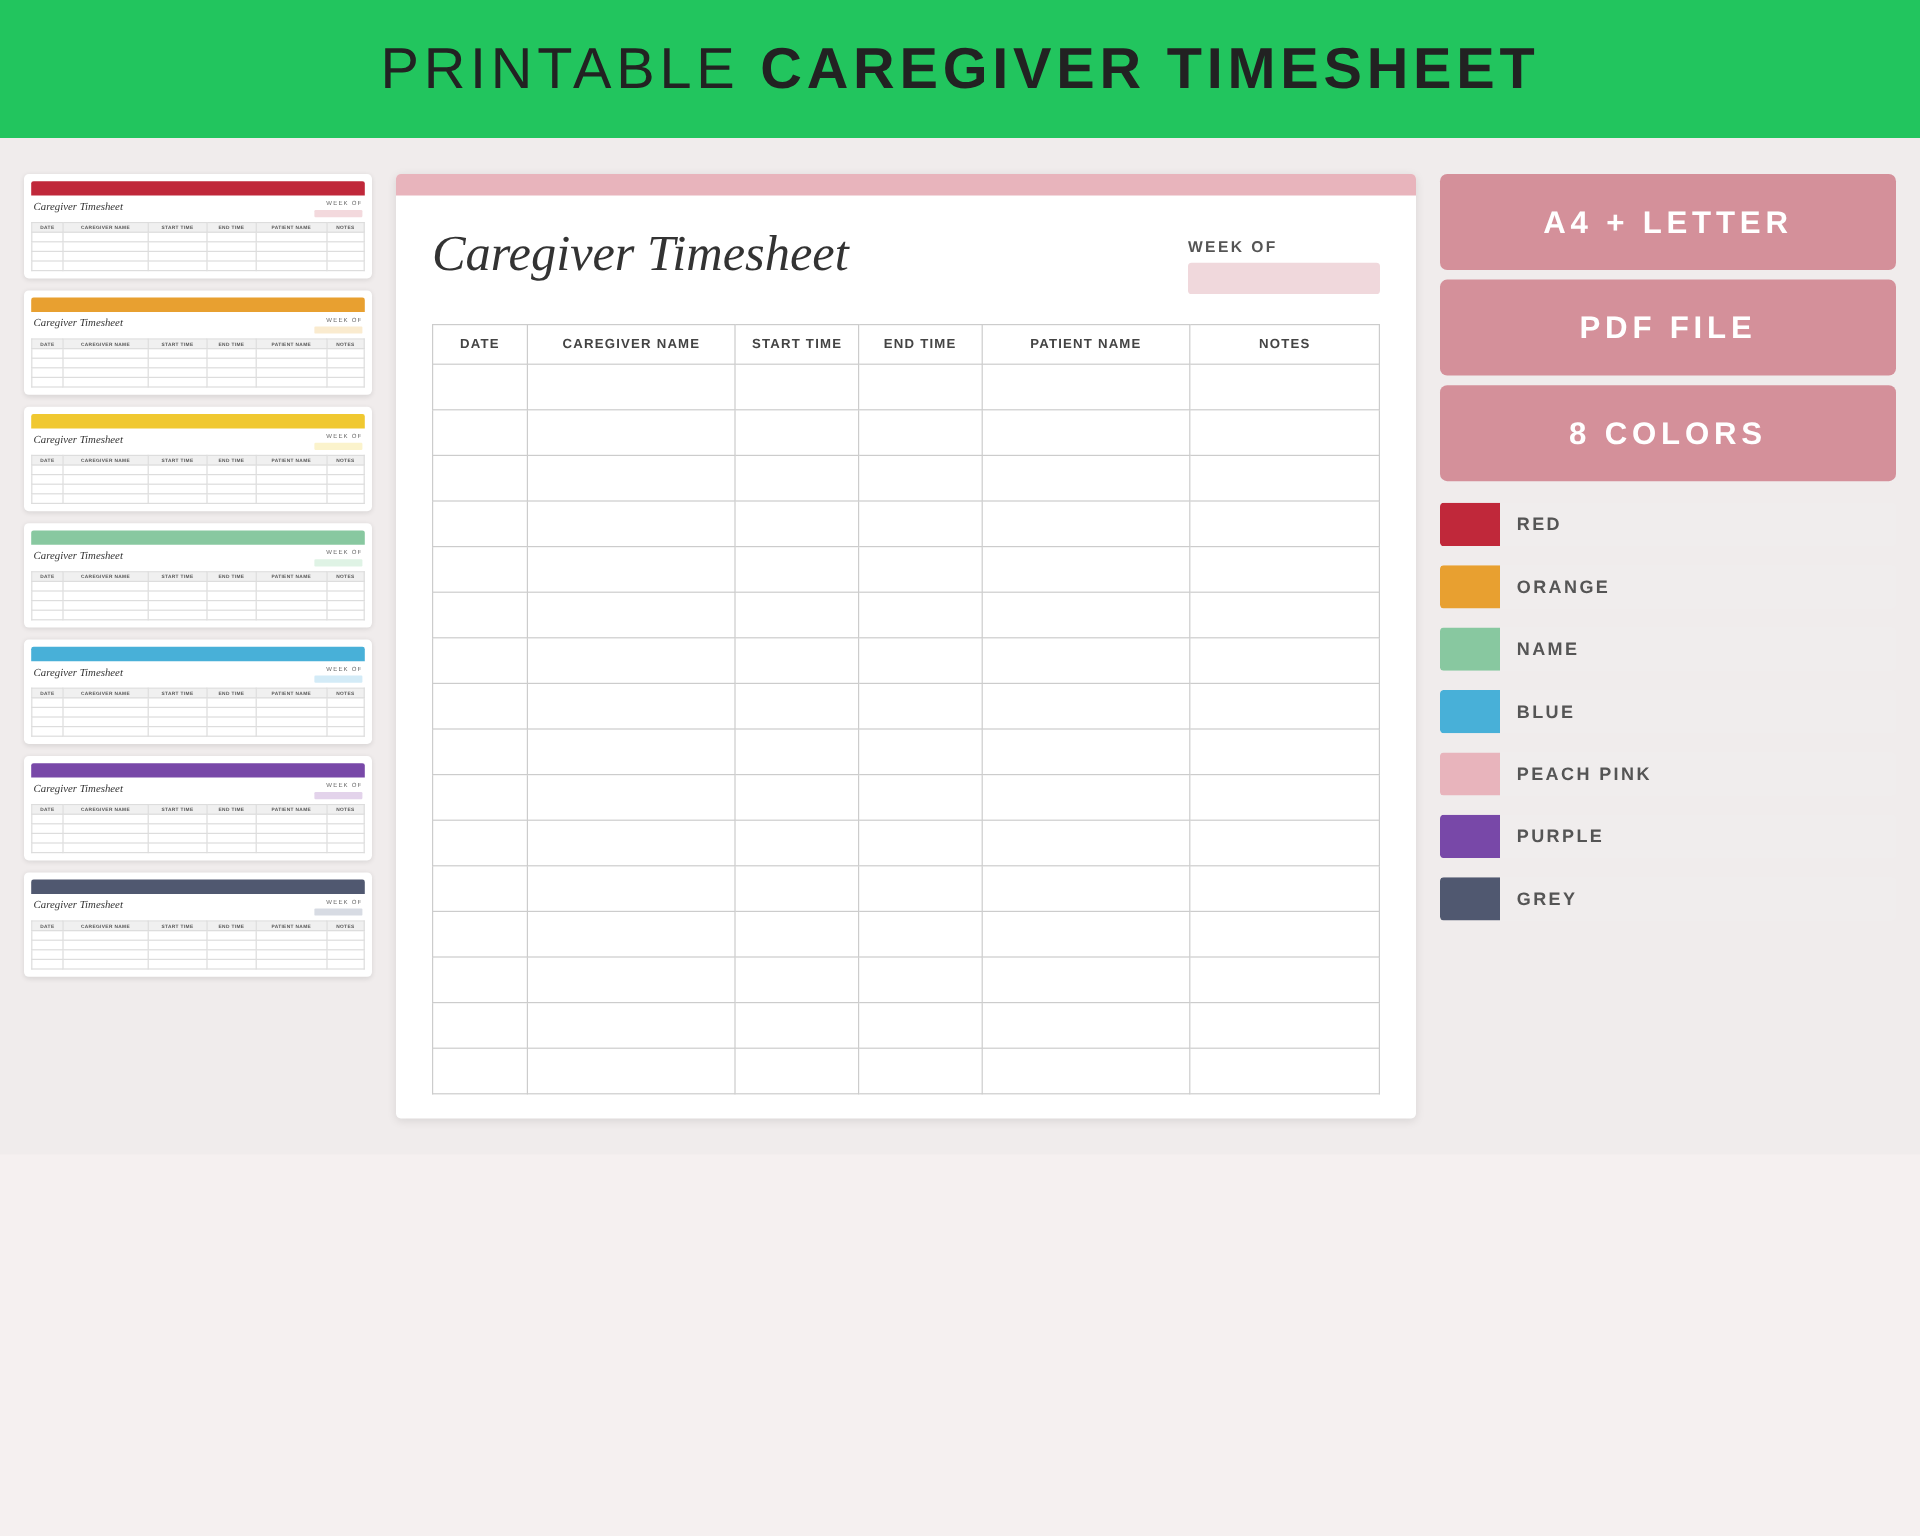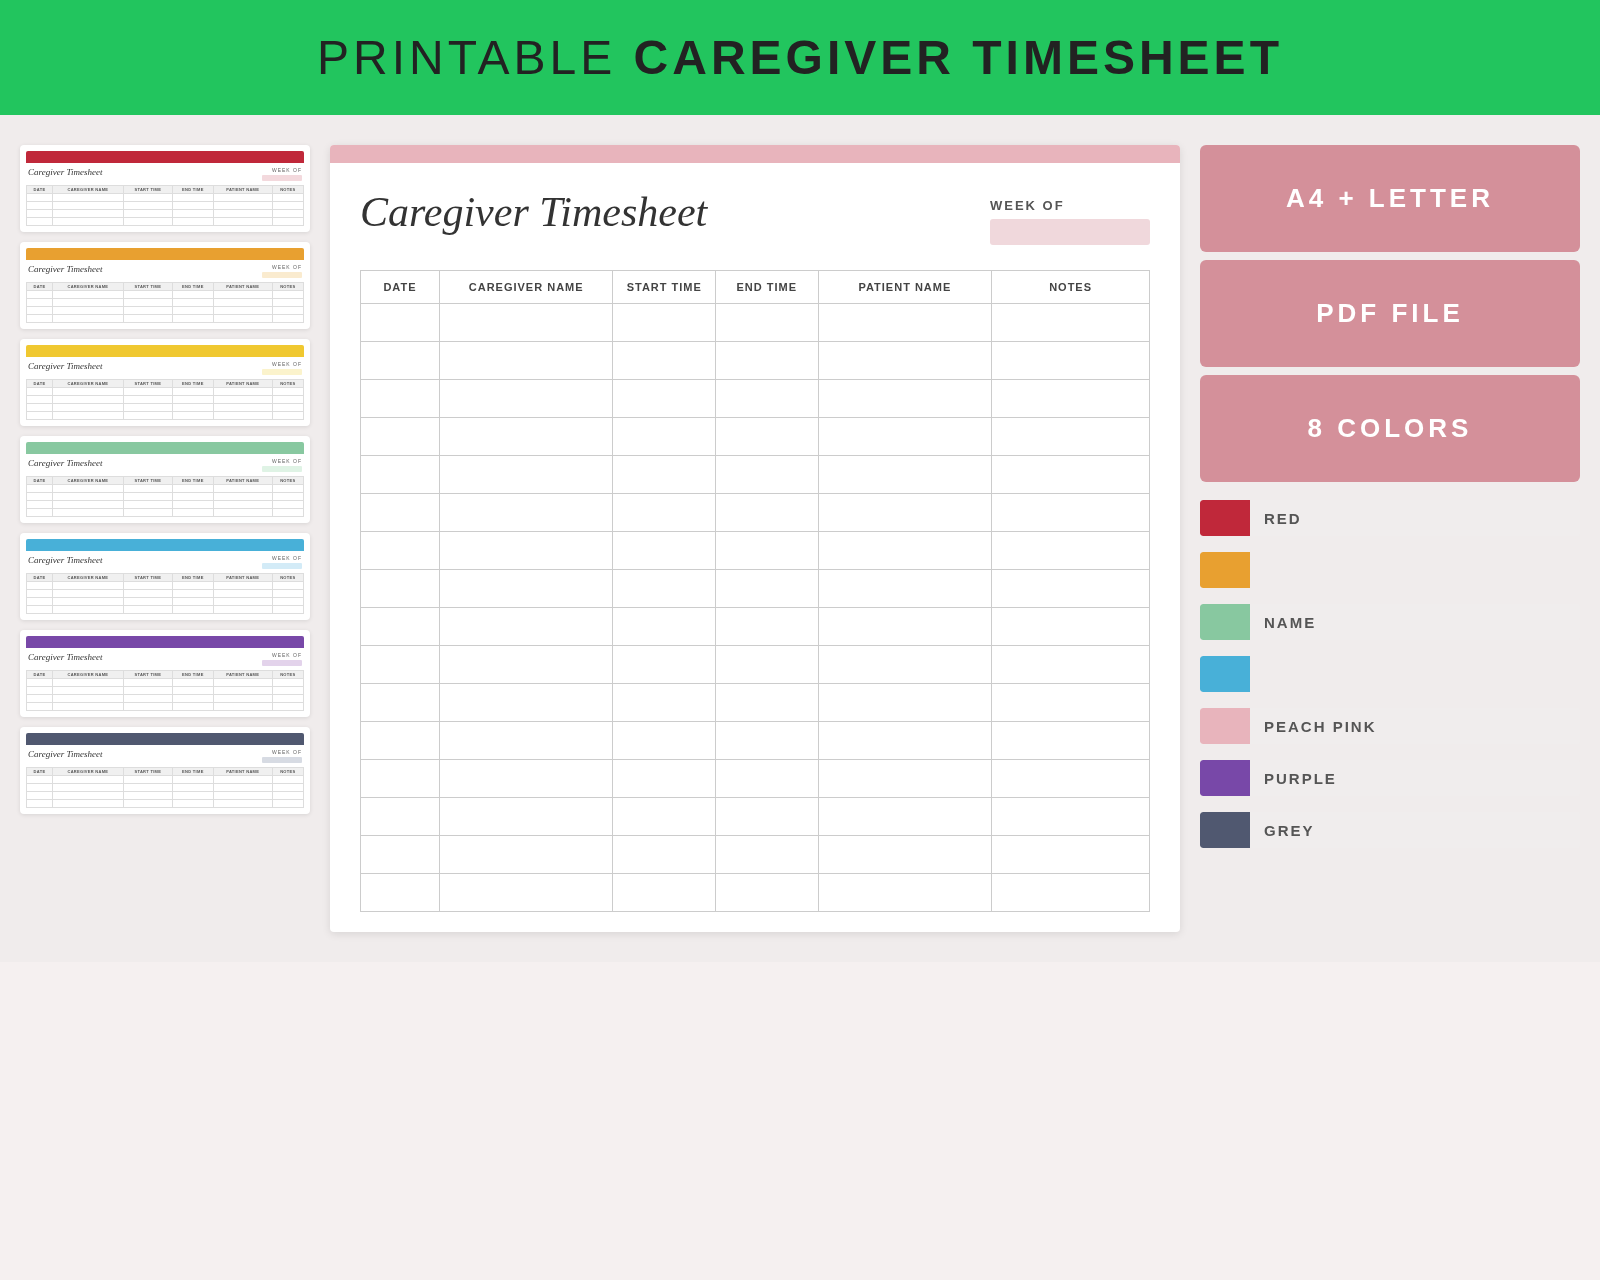--- a/index.html
+++ b/index.html
@@ -197,21 +197,21 @@
       flex-direction: column;
       gap: 8px;
     }
 
     .info-badge {
       background: #d4909a;
       border-radius: 6px;
       display: flex;
       align-items: center;
       justify-content: center;
-      height: 107px;
+      height: 80px;
     }
 
     .info-badge-text {
       font-size: 26px;
       letter-spacing: 4px;
       color: white;
       font-weight: 600;
     }
 
     .color-list {
@@ -823,27 +823,29 @@
       <div class="info-badge">
         <span class="info-badge-text">8 COLORS</span>
       </div>
       <div class="color-list">
         <div class="color-item">
           <div class="color-swatch" style="background: rgb(192, 40, 58);"></div>
           <div class="color-label">RED</div>
         </div>
         <div class="color-item">
           <div class="color-swatch" style="background: rgb(232, 160, 48);"></div>
+          <div class="color-label">ORANGE</div>
         </div>
         <div class="color-item">
           <div class="color-swatch" style="background: rgb(136, 200, 160);"></div>
           <div class="color-label">NAME</div>
         </div>
         <div class="color-item">
           <div class="color-swatch" style="background: rgb(72, 176, 216);"></div>
+          <div class="color-label">BLUE</div>
         </div>
         <div class="color-item">
           <div class="color-swatch" style="background: rgb(232, 180, 188);"></div>
           <div class="color-label">PEACH PINK</div>
         </div>
         <div class="color-item">
           <div class="color-swatch" style="background: rgb(120, 72, 168);"></div>
           <div class="color-label">PURPLE</div>
         </div>
         <div class="color-item">

